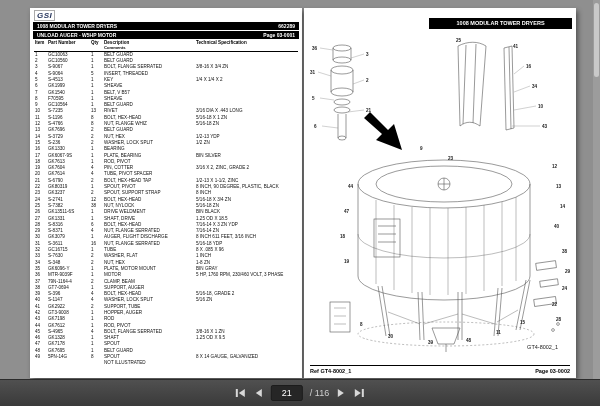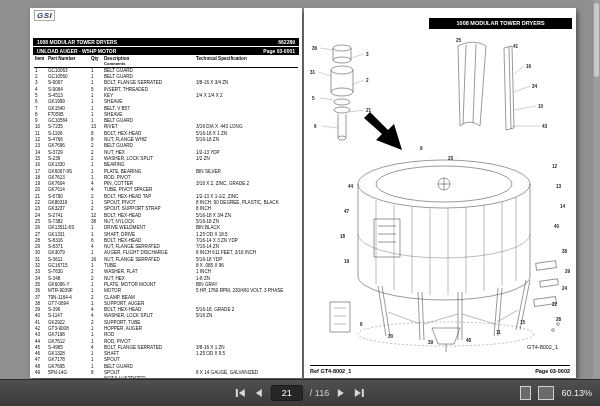--- a/index.html
+++ b/index.html
@@ -8,21 +8,21 @@
     background:#8f8f8f;font-family:"Liberation Sans",sans-serif;
     -webkit-font-smoothing:antialiased;
   }
   
   .page{position:absolute;top:8px;width:272px;height:370px;background:#fff;
         box-shadow:2px 3px 5px rgba(0,0,0,.45);overflow:hidden;}
   .page-left{left:30px;}
   .page-right{left:304px;}
 
   
-  .logo-row{height:12px;display:flex;align-items:center;padding:1px 4px 16px 4px;}
+  .logo-row{height:12px;display:flex;align-items:center;padding:1px 4px 0 4px;}
   .gsi-logo{font-weight:bold;font-style:italic;font-size:8px;color:#26355c;
             border:1px solid #aaa;padding:0 2px;line-height:9px;letter-spacing:.5px;}
   .hbar{background:#000;color:#fff;display:flex;justify-content:space-between;
         align-items:center;font-size:5px;font-weight:bold;padding:1px 4px;
         line-height:6px;margin:1px 3px 0 3px;}
   .hbar .r{font-weight:bold;}
 
   
   table.parts{border-collapse:collapse;width:264px;margin:1px 4px 0 4px;table-layout:fixed;}
   table.parts th{font-size:4.6px;text-align:left;border-bottom:1px solid #000;
@@ -580,18 +580,13 @@
     <div class="page-box">21</div>
     <span class="page-total">/ 116</span>
     <div class="navbtn">
       <div class="tri-r"></div>
     </div>
     <div class="navbtn">
       <div class="tri-r"></div>
         <div class="vbar"></div>
     </div>
   </div>
-  <div class="zoom-cluster">
-    <div class="layout-icon"></div>
-    <div class="layout-icon dual"></div>
-    <span class="zoom-text">60.13%</span>
-  </div>
 </div>
 
 </body></html>

